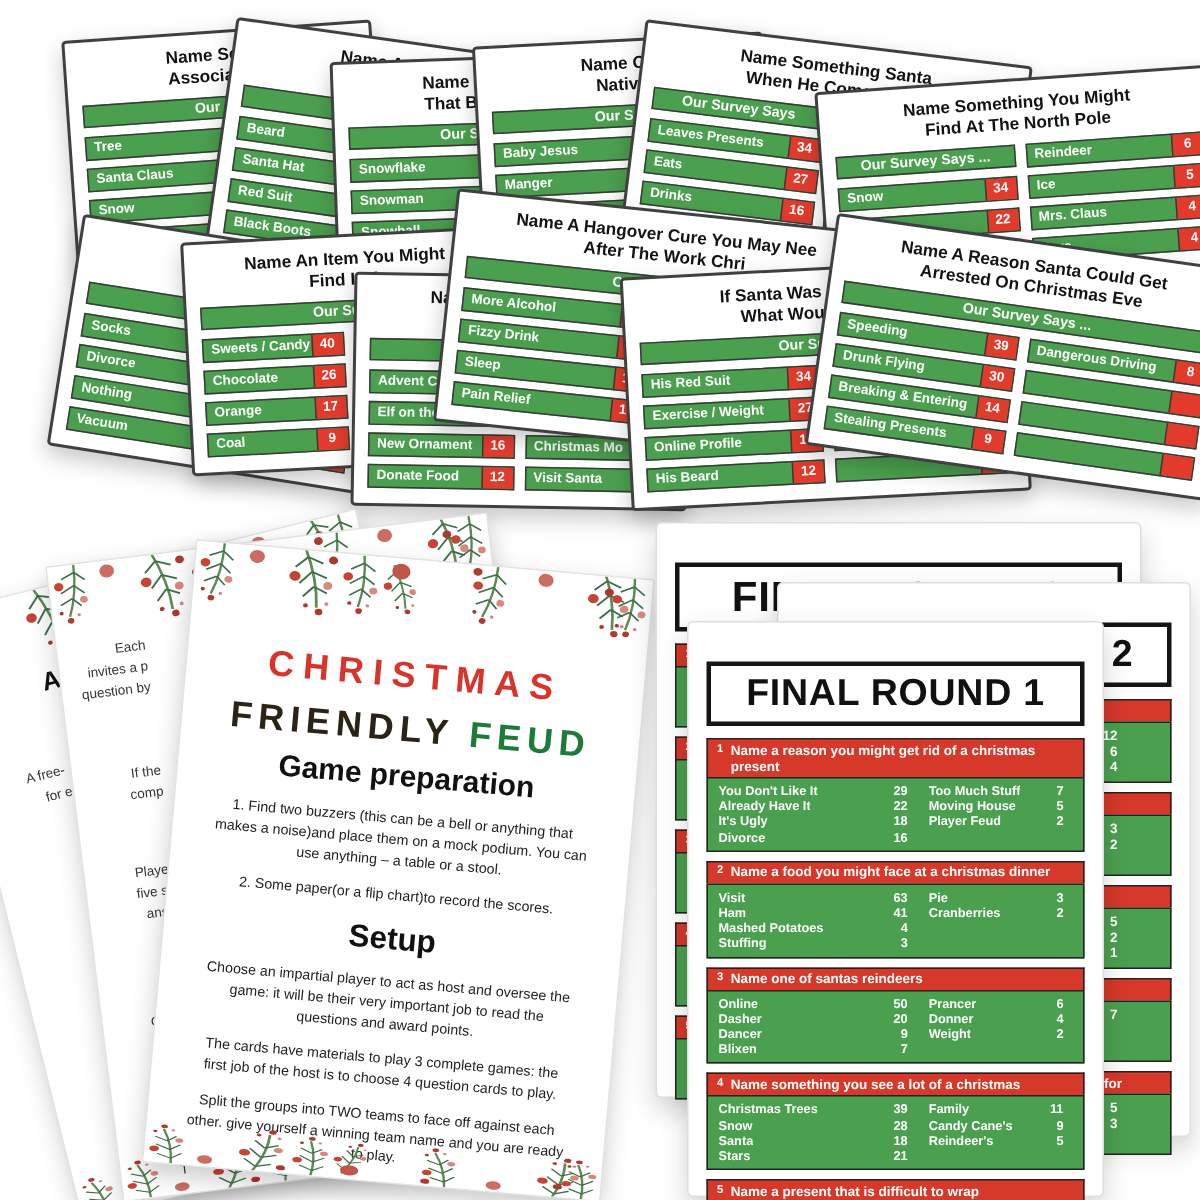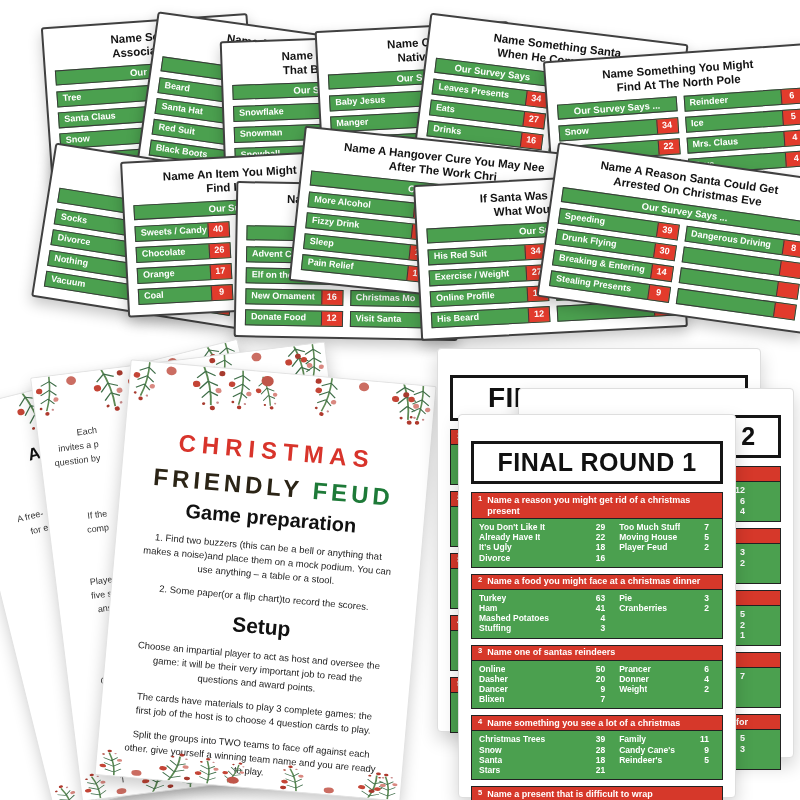--- a/index.html
+++ b/index.html
@@ -877,21 +877,21 @@
           </div>
         </div>
         <div class="frsec">
           <div class="frsec-h">
             <span class="frsec-num">2</span>
             <span>Name a food you might face at a christmas dinner</span>
           </div>
           <div class="frsec-b">
             <div class="frcol-l">
               <div class="fritem">
-                <span class="nm">Turkey</span>
+                <span class="nm">Visit</span>
                 <span class="sc">63</span>
               </div>
               <div class="fritem">
                 <span class="nm">Ham</span>
                 <span class="sc">41</span>
               </div>
               <div class="fritem">
                 <span class="nm">Mashed Potatoes</span>
                 <span class="sc">4</span>
               </div>

